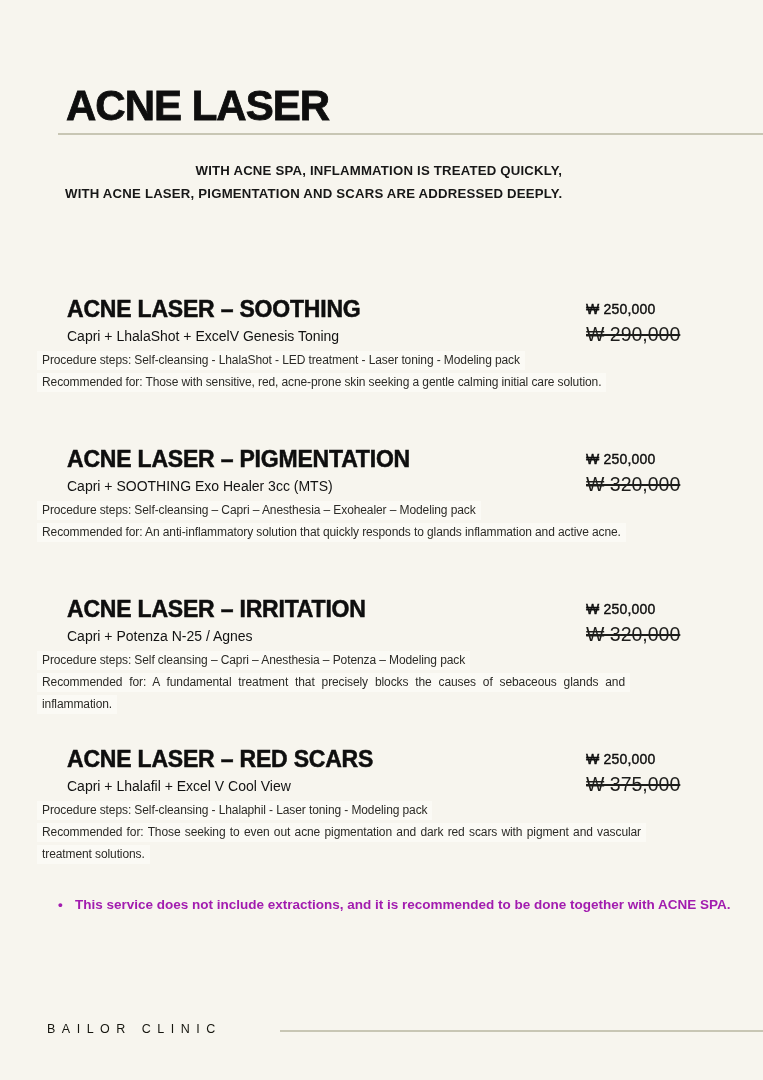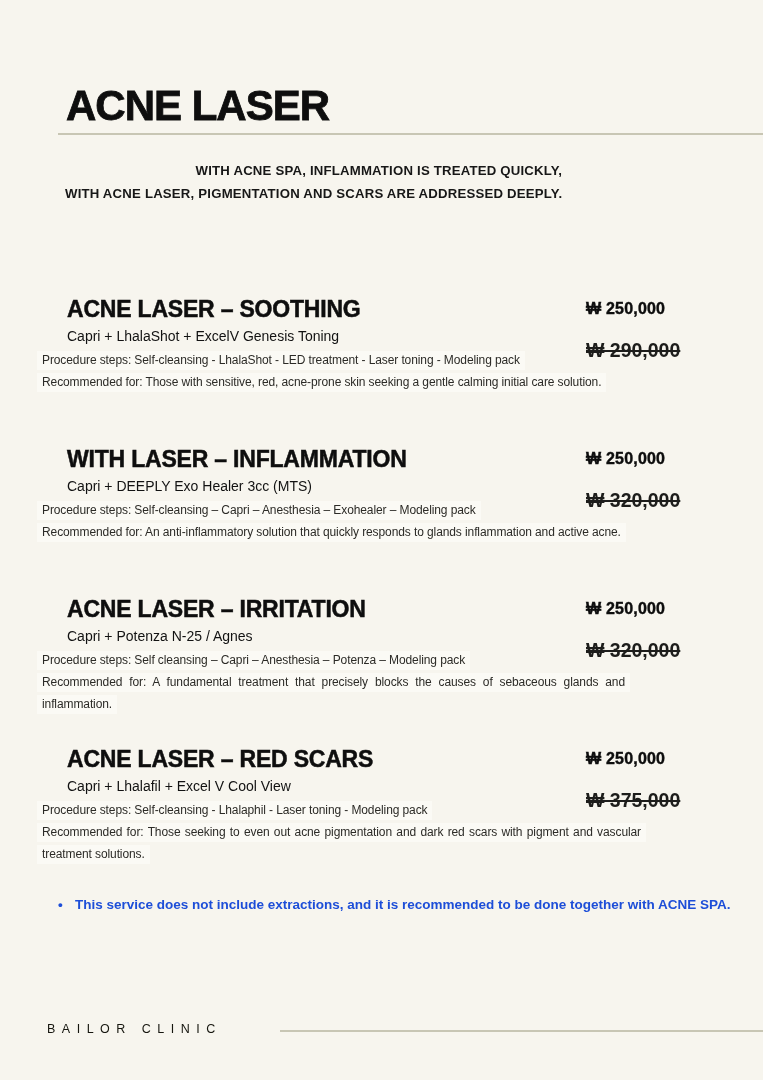--- a/index.html
+++ b/index.html
@@ -45,34 +45,34 @@
   .sec-recom { margin-top:0; text-align:justify; }
   .sec-recom.oneline { white-space:nowrap; }
   .sec-recom.wrap-a { max-width:588px; }
   .sec-recom.wrap-b { max-width:604px; }
   .hl {
     background:#fbfaf5; padding:2px 5px 3px; margin-left:-5px;
     box-decoration-break:clone; -webkit-box-decoration-break:clone;
   }
   .sec-prices { position:absolute; left:586px; top:0; }
   .price-new {
-    font-size:16px; font-weight:700; line-height:24px;
+    font-size:14px; font-weight:400; line-height:24px;
     letter-spacing:0.2px; color:#0e0e0e;
     -webkit-text-stroke:0.4px #0e0e0e; white-space:nowrap;
   }
   .price-old {
-    margin-top:18px; font-size:19.5px; font-weight:700;
+    margin-top:2px; font-size:19.5px; font-weight:400;
     line-height:22px; color:#1d1d1b; white-space:nowrap;
     text-decoration:line-through; text-decoration-thickness:1.6px;
   }
   
   .notes { position:absolute; left:56px; top:891px; width:690px; margin:0; padding:0; }
   .note-item {
     list-style:none; position:relative; padding-left:19px;
-    font-size:13.5px; font-weight:700; line-height:27px; color:#1d4ed8;
+    font-size:13.5px; font-weight:700; line-height:27px; color:#a21caf;
   }
   .note-item::before { content:"\2022"; position:absolute; left:2px; top:0; }
   .note-item.oneline { white-space:nowrap; }
   
   .footer-brand {
     position:absolute; left:47px; top:1022px;
     font-size:12.5px; font-weight:400; letter-spacing:6.5px; color:#16160f;
   }
   .footer-line {
     position:absolute; left:280px; right:0; top:1030px;
@@ -99,22 +99,22 @@
       <div class="sec-subtitle">Capri + LhalaShot + ExcelV Genesis Toning</div>
       <p class="sec-proc"><span class="hl">Procedure steps: Self-cleansing - LhalaShot - LED treatment - Laser toning - Modeling pack</span></p>
       <p class="sec-recom oneline"><span class="hl">Recommended for: Those with sensitive, red, acne-prone skin seeking a gentle calming initial care solution.</span></p>
       <div class="sec-prices">
         <div class="price-new">₩ 250,000</div>
         <div class="price-old">₩ 290,000</div>
       </div>
     </div>
 
     <div class="section">
-      <h2 class="sec-title">WITH LASER – INFLAMMATION</h2>
-      <div class="sec-subtitle">Capri + DEEPLY Exo Healer 3cc (MTS)</div>
+      <h2 class="sec-title">ACNE LASER – PIGMENTATION</h2>
+      <div class="sec-subtitle">Capri + SOOTHING Exo Healer 3cc (MTS)</div>
       <p class="sec-proc"><span class="hl">Procedure steps: Self-cleansing – Capri – Anesthesia – Exohealer – Modeling pack</span></p>
       <p class="sec-recom oneline"><span class="hl">Recommended for: An anti-inflammatory solution that quickly responds to glands inflammation and active acne.</span></p>
       <div class="sec-prices">
         <div class="price-new">₩ 250,000</div>
         <div class="price-old">₩ 320,000</div>
       </div>
     </div>
 
     <div class="section">
       <h2 class="sec-title">ACNE LASER – IRRITATION</h2>

